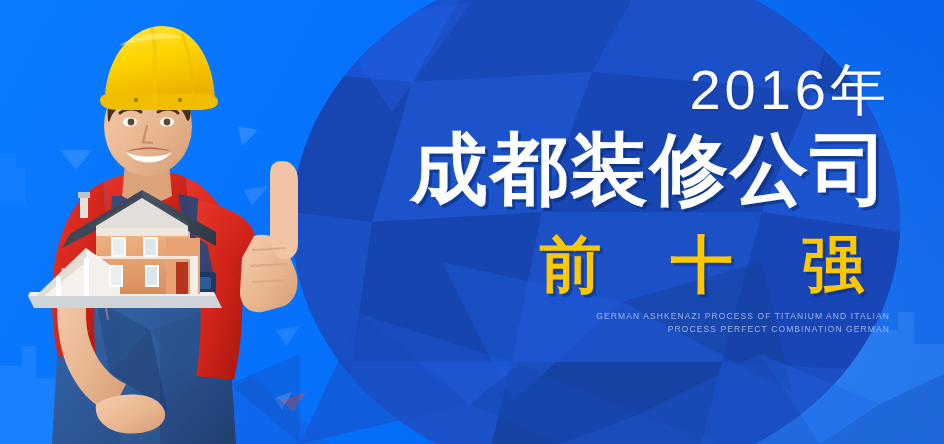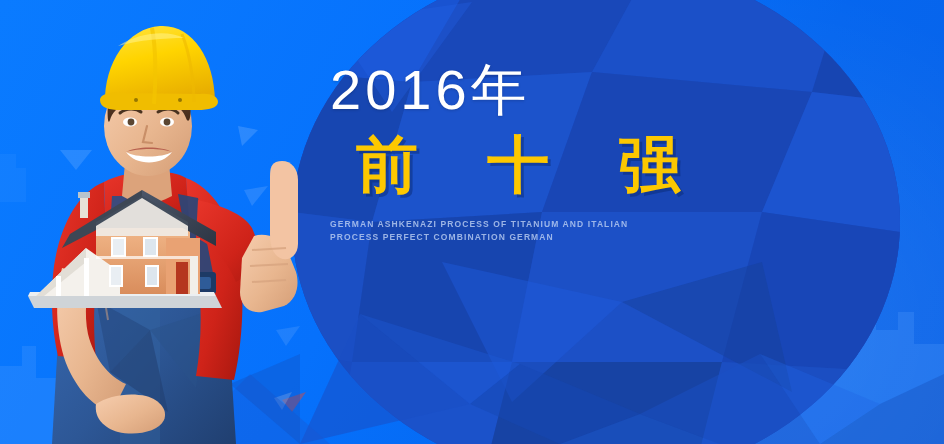--- a/index.html
+++ b/index.html
@@ -42,21 +42,21 @@
   .facets{position:absolute;inset:0;}
 
   
   .poly-bottom{position:absolute;left:0;bottom:0;width:944px;height:190px;}
 
   
   .text-block{
     position:absolute;
     left:330px; top:62px;
     width:560px;
-    text-align:left;
+    text-align:right;
     z-index:40;
   }
   .year{
     color:#ffffff;
     font-size:56px;
     line-height:1;
     font-weight:400;
     letter-spacing:4px;
     white-space:nowrap;
     text-shadow:0 1px 3px rgba(0,0,0,.18);
@@ -65,37 +65,37 @@
     margin-top:12px;
     color:#ffffff;
     font-size:78px;
     line-height:1;
     font-weight:700;
     letter-spacing:2px;
     white-space:nowrap;
     text-shadow:3px 3px 0 rgba(9,40,110,.55);
   }
   .subhead{
-    margin-top:16px;
+    margin-top:26px;
     color:#fdc800;
     font-size:62px;
     line-height:1;
     font-weight:700;
     letter-spacing:26px;
     text-indent:26px;
     white-space:nowrap;
     text-shadow:3px 3px 0 rgba(9,40,110,.45);
   }
   .eng{
-    margin-top:22px;
+    margin-top:14px;
     color:#b9cdf2;
     font-size:8.5px;
     line-height:13px;
     letter-spacing:1.1px;
-    font-weight:700;
+    font-weight:400;
     opacity:.82;
   }
   .eng div{white-space:nowrap;}
 
   
   .worker{
     position:absolute;
     left:0; top:0;
     width:340px; height:444px;
     z-index:30;
@@ -309,20 +309,21 @@
 
       <rect x="176" y="262" width="12" height="32" fill="#b5361f"></rect>
       <rect x="190" y="256" width="8" height="38" fill="#f2efe9"></rect>
 
       <rect x="96" y="256" width="94" height="3" fill="#ffffff" opacity="0.7"></rect>
     </g>
   </svg>
 
   <div class="text-block">
     <div class="year">2016年</div>
+    <div class="headline">成都装修公司</div>
     <div class="subhead">前 十 强</div>
     <div class="eng">
       <div>GERMAN ASHKENAZI PROCESS OF TITANIUM AND ITALIAN</div>
       <div>PROCESS PERFECT COMBINATION GERMAN</div>
     </div>
   </div>
 
 </div>
 
 </body></html>

